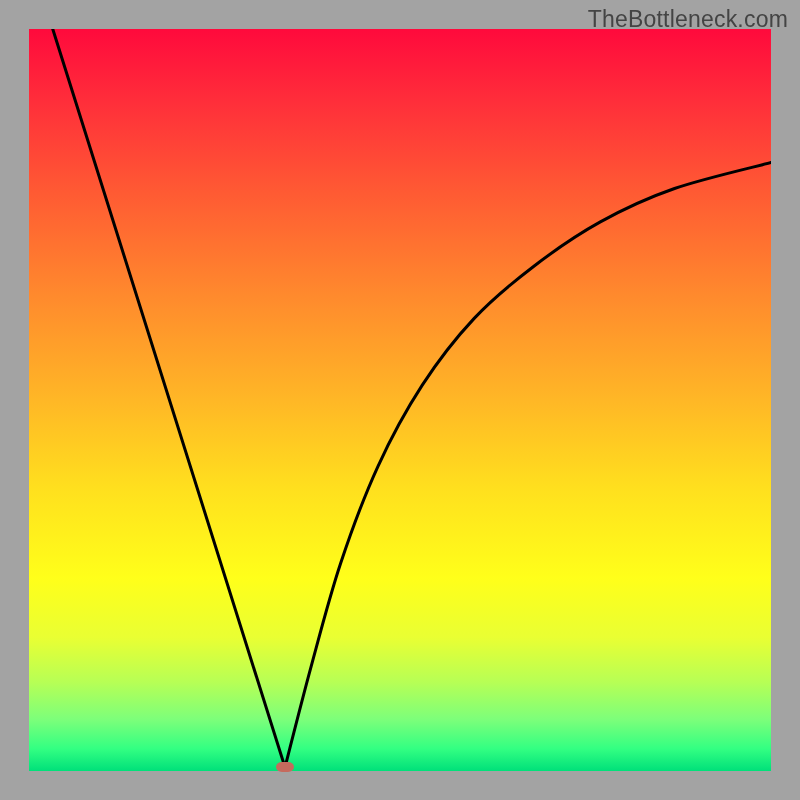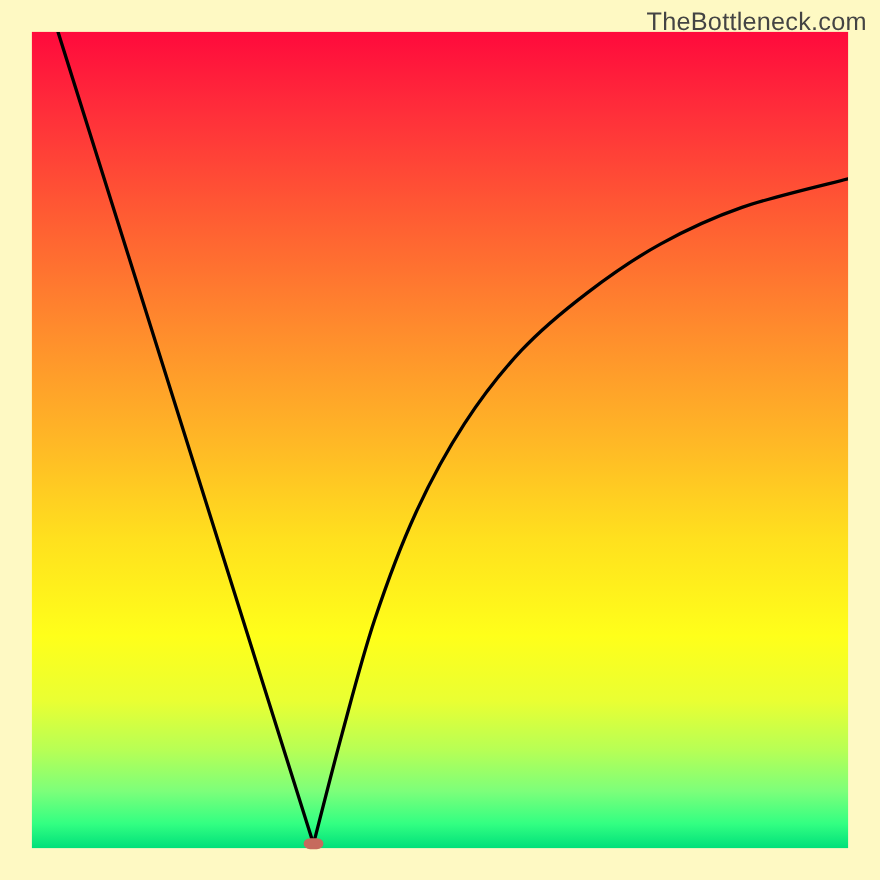--- a/index.html
+++ b/index.html
@@ -3,21 +3,21 @@
 <meta charset="utf-8">
 <style>
   * { margin: 0; padding: 0; box-sizing: border-box; }
   html, body { width: 800px; height: 800px; overflow: hidden; }
   body { background: #000; font-family: Arial, Helvetica, sans-serif; }
 
   .frame {
     position: absolute;
     left: 0; top: 0;
     width: 800px; height: 800px;
-    background: #fef9c3;
+    background: #a3a3a3;
   }
   .plot-area {
     position: absolute;
     left: 29px;
     top: 29px;
     width: 742px;
     height: 742px;
     background: linear-gradient(to bottom,
       #ff0a3c 0%,
       #ff2f3a 10%,

